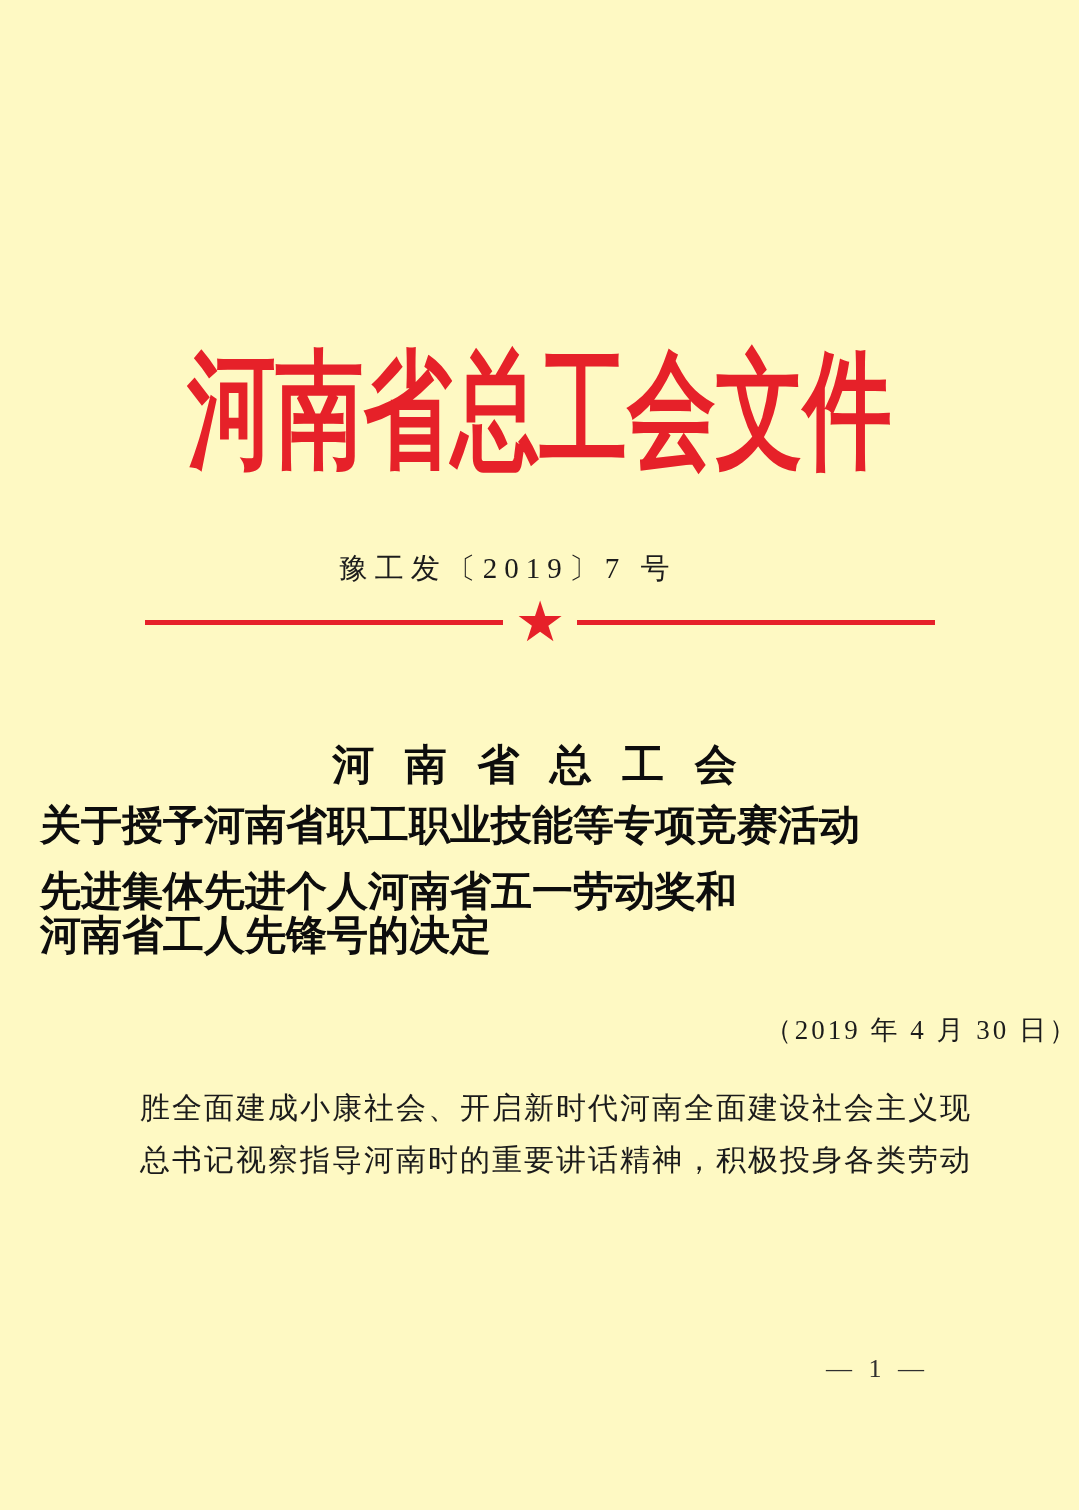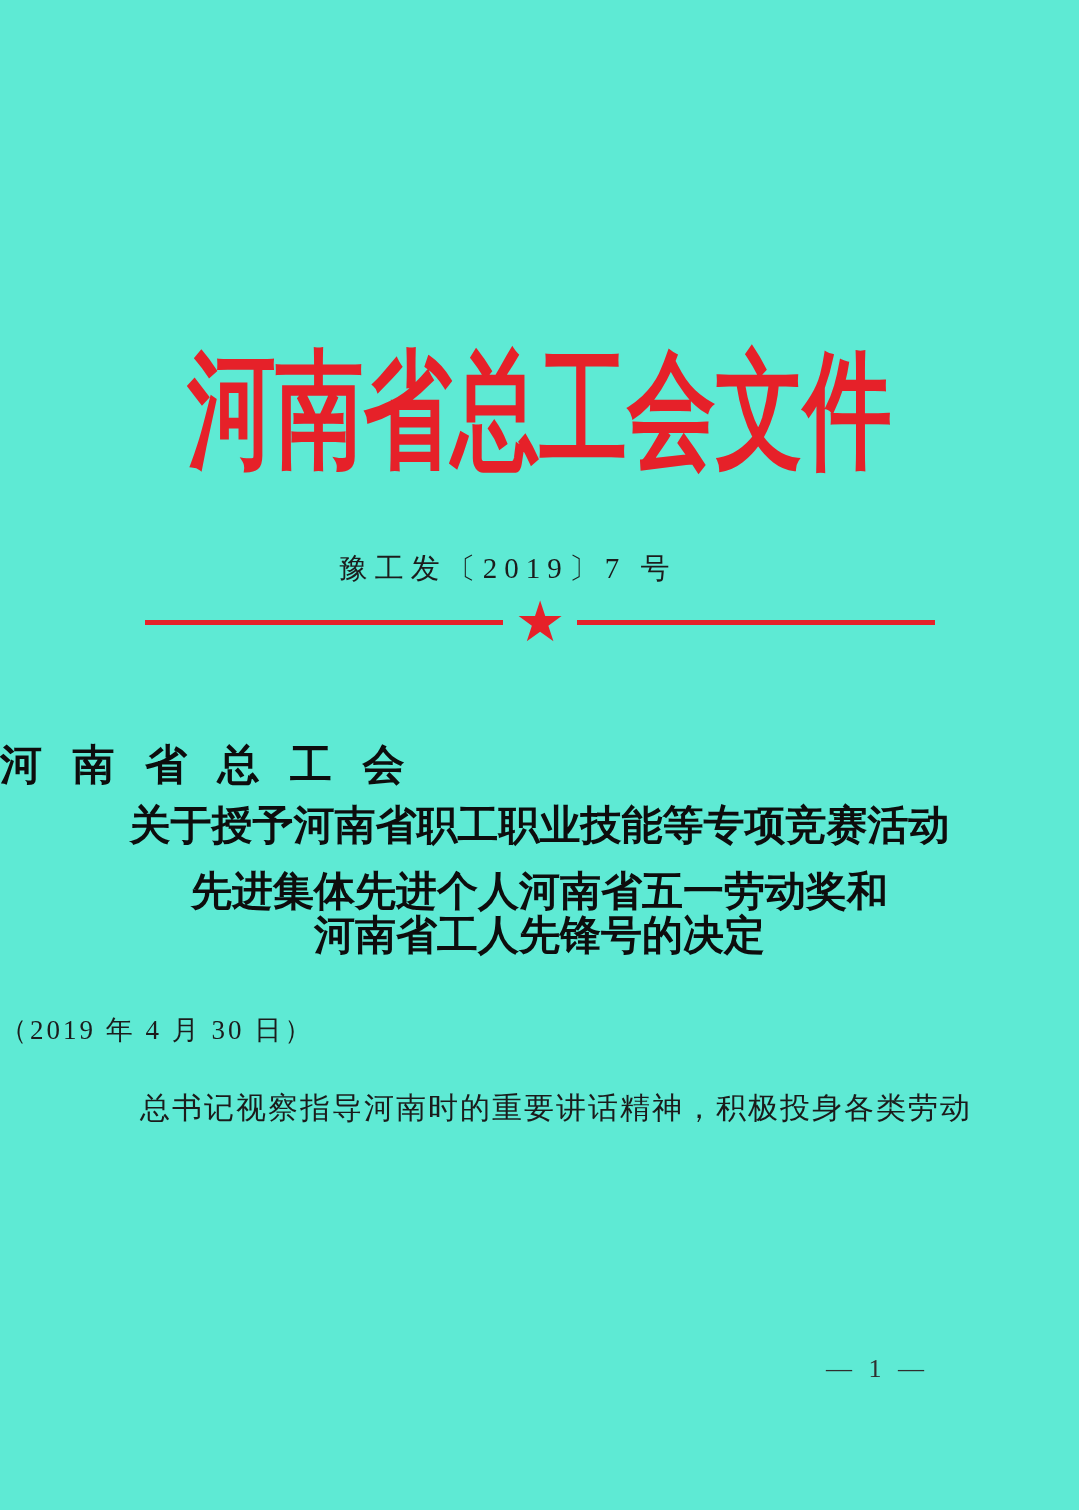--- a/index.html
+++ b/index.html
@@ -9,21 +9,21 @@
   * { margin: 0; padding: 0; box-sizing: border-box; }
   html, body { background: #ffffff; }
   body {
     font-family: "Liberation Serif", "DejaVu Serif", serif;
     color: var(--ink);
   }
   .page {
     position: relative;
     width: 1079px;
     height: 1510px;
-    background: #5eead4;
+    background: #fef9c3;
     overflow: hidden;
     margin: 0 auto;
   }
 
   
   .masthead {
     position: absolute;
     top: 347px;
     left: 0;
     width: 100%;
@@ -81,52 +81,53 @@
   }
 
   
   .title-org {
     position: absolute;
     top: 740px;
     left: 0;
     width: 100%;
     height: 50px;
     line-height: 50px;
-    text-align: left;
+    text-align: center;
     font-size: 42px;
     font-weight: 700;
     letter-spacing: 10px;
     color: #0d0d0d;
     white-space: nowrap;
   }
   .title-line {
     position: absolute;
     left: 0;
     width: 100%;
     height: 50px;
     line-height: 50px;
-    text-align: center;
+    text-align: left;
     font-size: 41px;
     font-weight: 700;
     color: #0d0d0d;
     white-space: nowrap;
+    padding-left: 40px;
   }
   .title-line.l1 { top: 800px; }
   .title-line.l2 { top: 866px; }
   .title-line.l3 { top: 910px; }
 
   
   .doc-date {
     position: absolute;
     top: 1012px;
     left: 0;
     width: 100%;
     height: 36px;
     line-height: 36px;
-    text-align: left;
+    text-align: right;
     font-size: 27px;
     letter-spacing: 3px;
     color: #1c1c1c;
   }
 
   
   .body-text {
     position: absolute;
     top: 1082px;
     left: 140px;
@@ -177,18 +178,19 @@
 
   <div class="title-line l1">关于授予河南省职工职业技能等专项竞赛活动</div>
 
   <div class="title-line l2">先进集体先进个人河南省五一劳动奖和</div>
 
   <div class="title-line l3">河南省工人先锋号的决定</div>
 
   <div class="doc-date">（2019 年 4 月 30 日）</div>
 
   <div class="body-text">
+    <div class="bline">胜全面建成小康社会、开启新时代河南全面建设社会主义现</div>
     <div class="bline">总书记视察指导河南时的重要讲话精神，积极投身各类劳动</div>
   </div>
 
   <div class="page-number">— 1 —</div>
 
 </div>
 
 </body></html>

